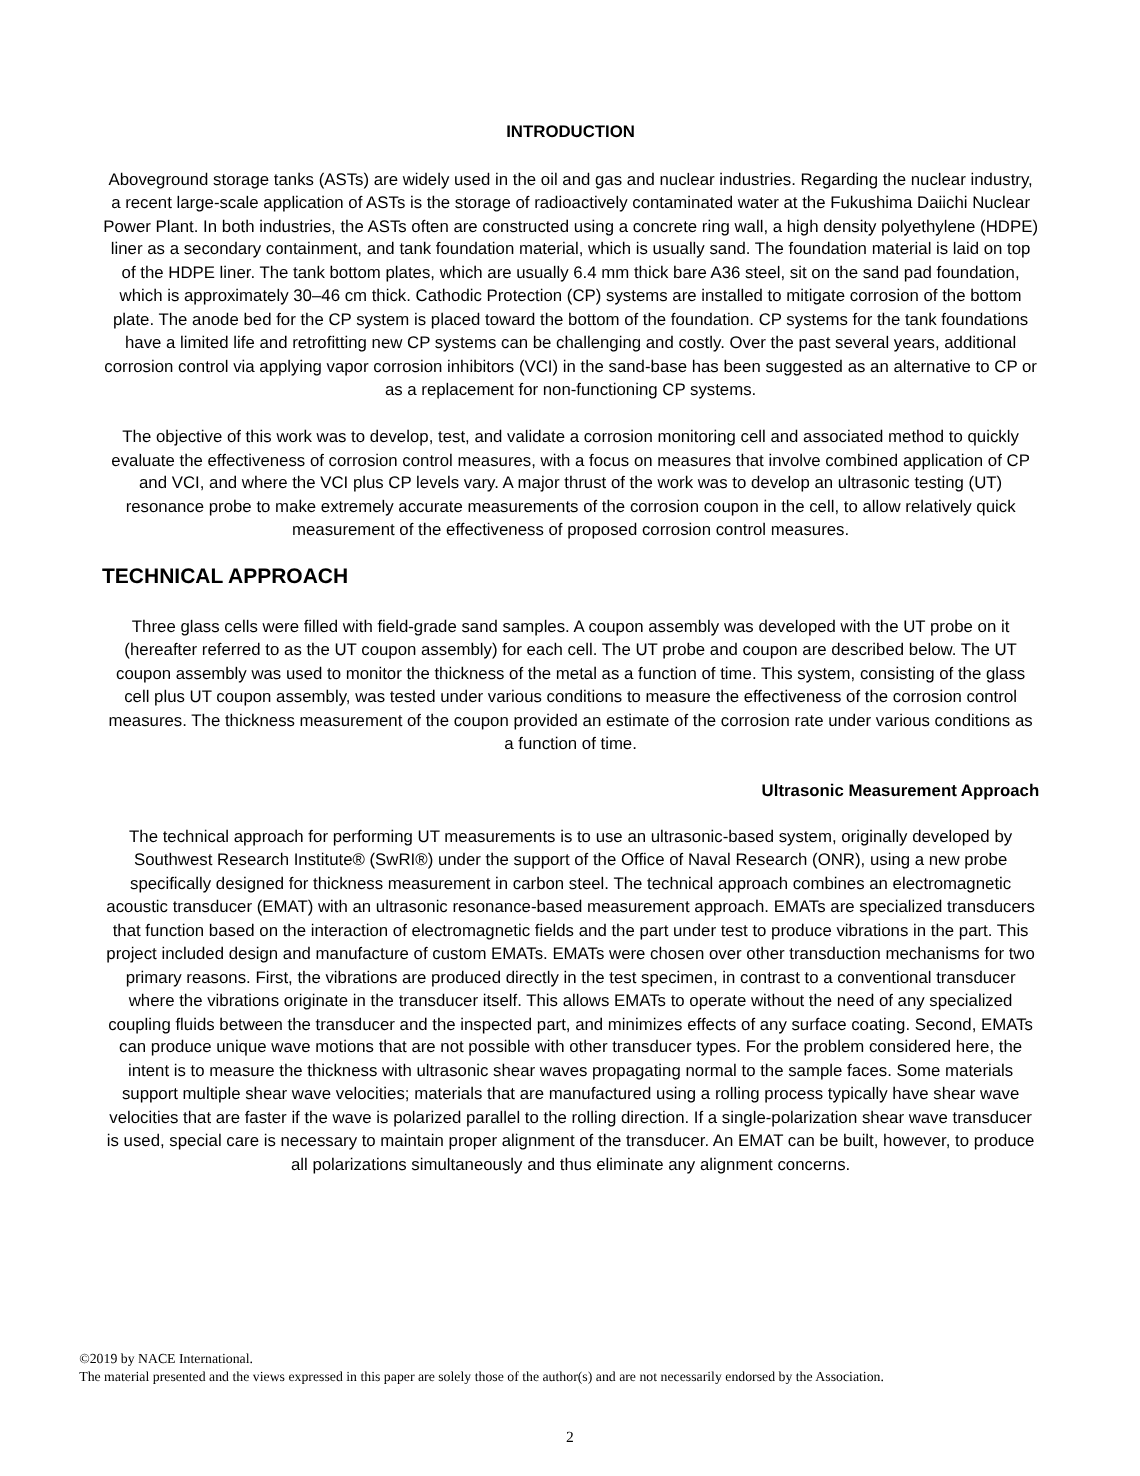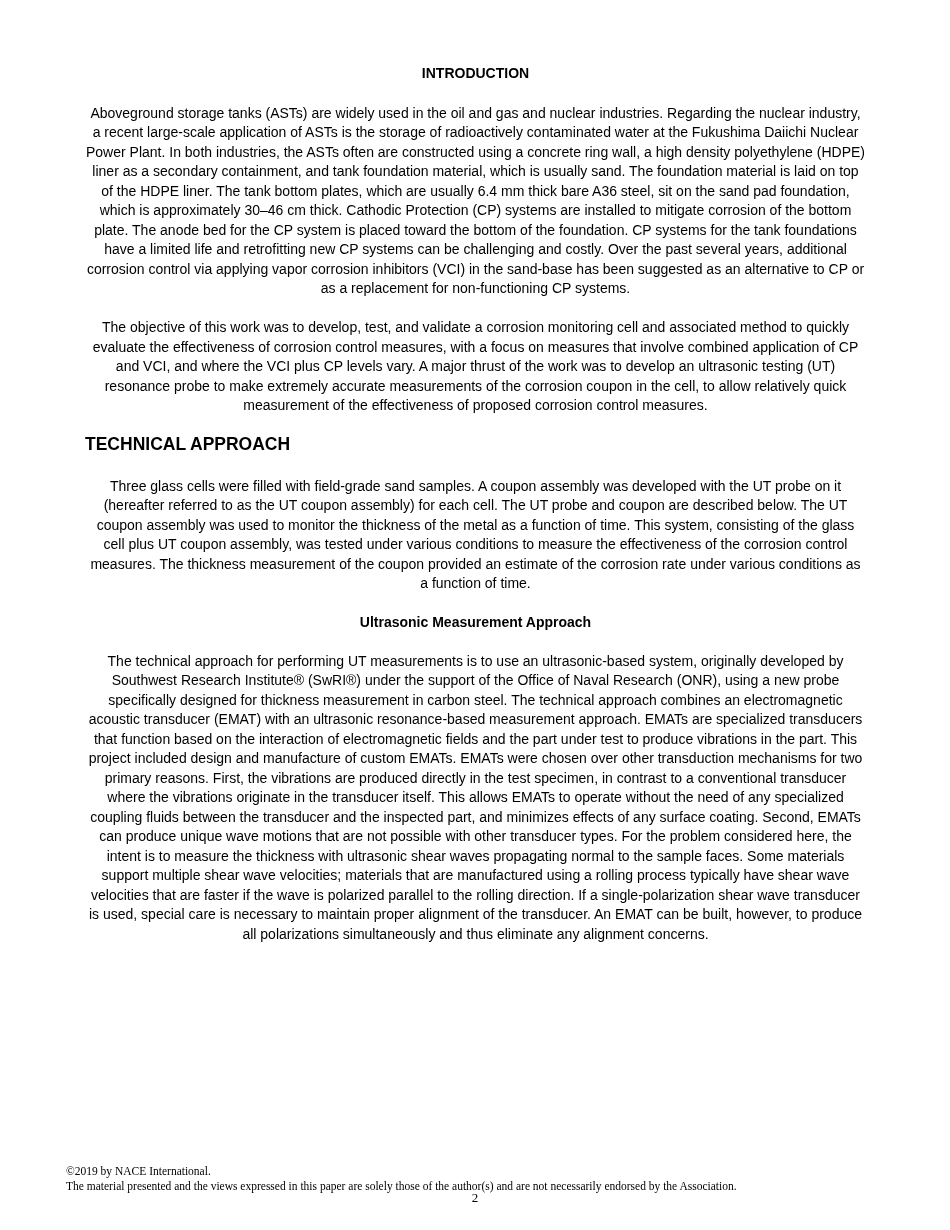--- a/index.html
+++ b/index.html
@@ -10,49 +10,49 @@
   .page {
     position: relative;
     width: 950px;
     height: 1230px;
     box-sizing: border-box;
     background: #ffffff;
     color: #000000;
     font-family: "Liberation Sans", sans-serif;
     font-size: 14px;
     line-height: 19.5px;
-    padding: 64px 84px 0 85px;
+    padding: 100px 84px 0 85px;
     overflow: hidden;
   }
   .heading-center {
     font-size: 14px;
     font-weight: bold;
     text-align: center;
     margin: 0 0 20px 0;
   }
   .heading-large {
     font-size: 17.5px;
     font-weight: bold;
     margin: 10px 0 22px 0;
   }
   .subheading {
     font-size: 14px;
     font-weight: bold;
-    text-align: center;
+    text-align: right;
     margin: 0 0 19px 0;
   }
   p.body-paragraph {
     margin: 0 0 19.5px 0;
     text-align: center;
   }
   .footer {
     position: absolute;
     left: 66px;
     right: 60px;
-    top: 1164px;
+    top: 1126px;
     font-family: "Liberation Serif", serif;
     font-size: 11.5px;
     line-height: 14.5px;
     color: #000000;
   }
   .footer-line {
     white-space: nowrap;
   }
   .page-number {
     position: absolute;

